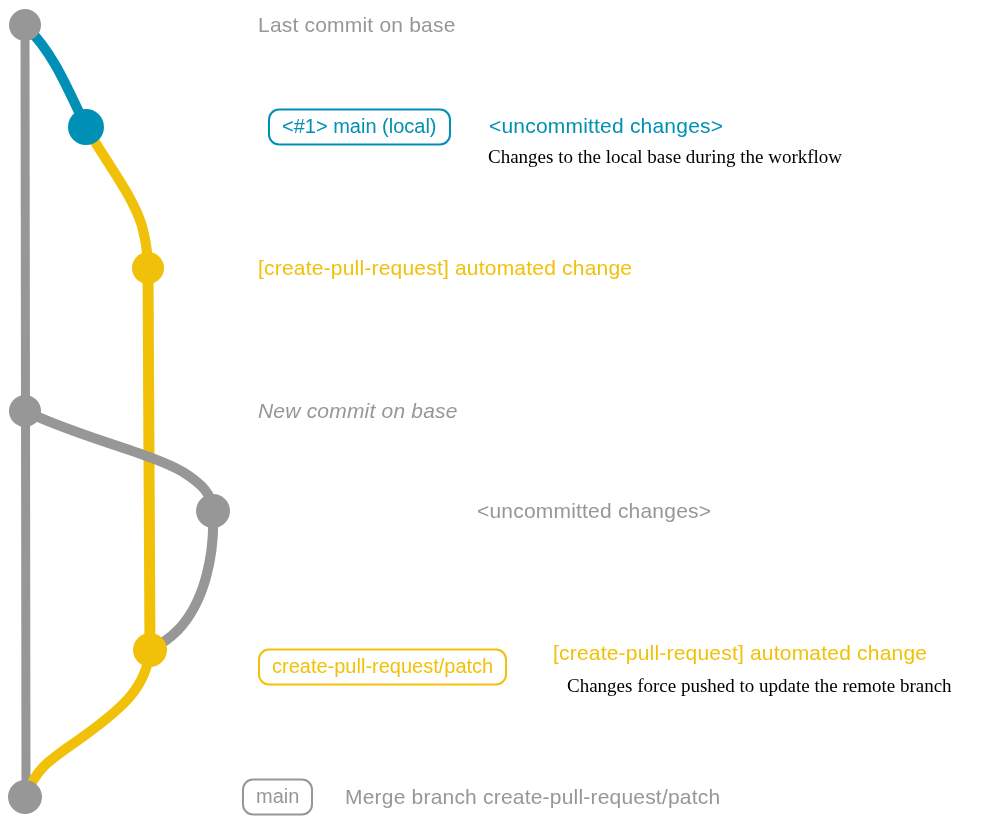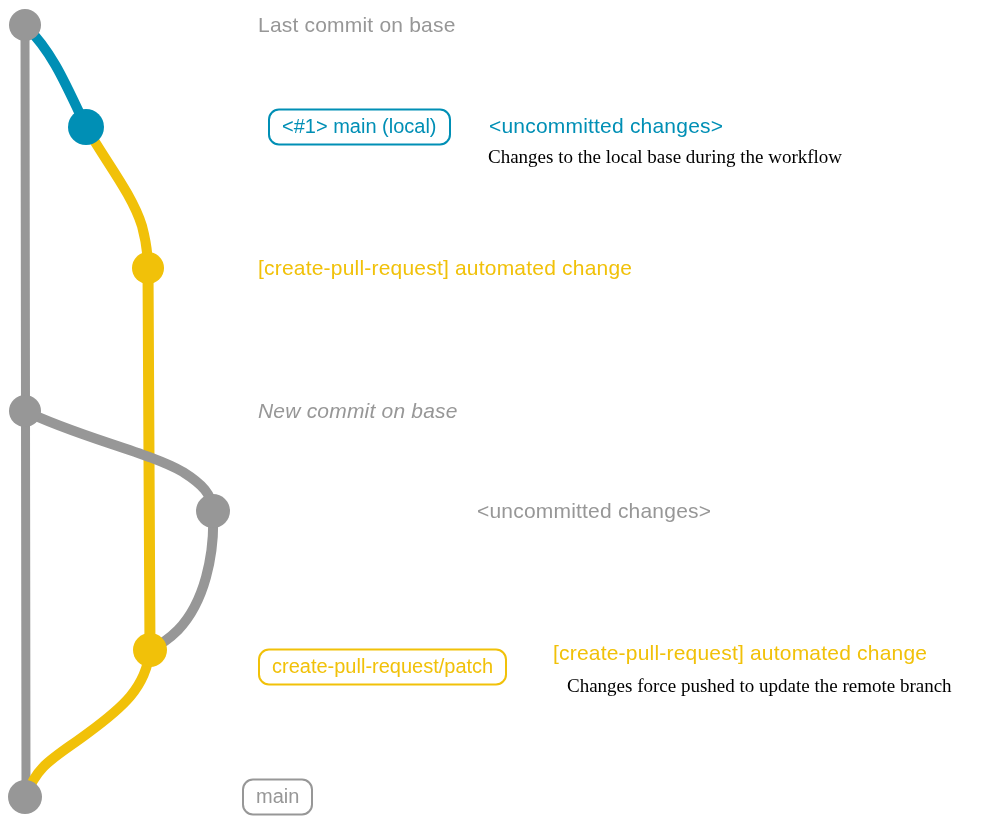--- a/index.html
+++ b/index.html
@@ -86,14 +86,15 @@
 
   <div class="msg c-gray" style="left:258px;top:411px;font-style:italic;">New commit on base</div>
 
   <div class="msg c-gray" style="left:477px;top:511px;">&lt;uncommitted changes&gt;</div>
 
   <div class="tag c-yellow" style="left:258px;top:654px;margin-top:13px;"><span>create-pull-request/patch</span></div>
   <div class="msg c-yellow" style="left:553px;top:653px;">[create-pull-request] automated change</div>
   <div class="annotation" style="left:567px;top:686px;">Changes force pushed to update the remote branch</div>
 
   <div class="tag c-gray" style="left:242px;top:797px;"><span>main</span></div>
+  <div class="msg c-gray" style="left:345px;top:797px;">Merge branch create-pull-request/patch</div>
 
 </div>
 
 </body></html>

